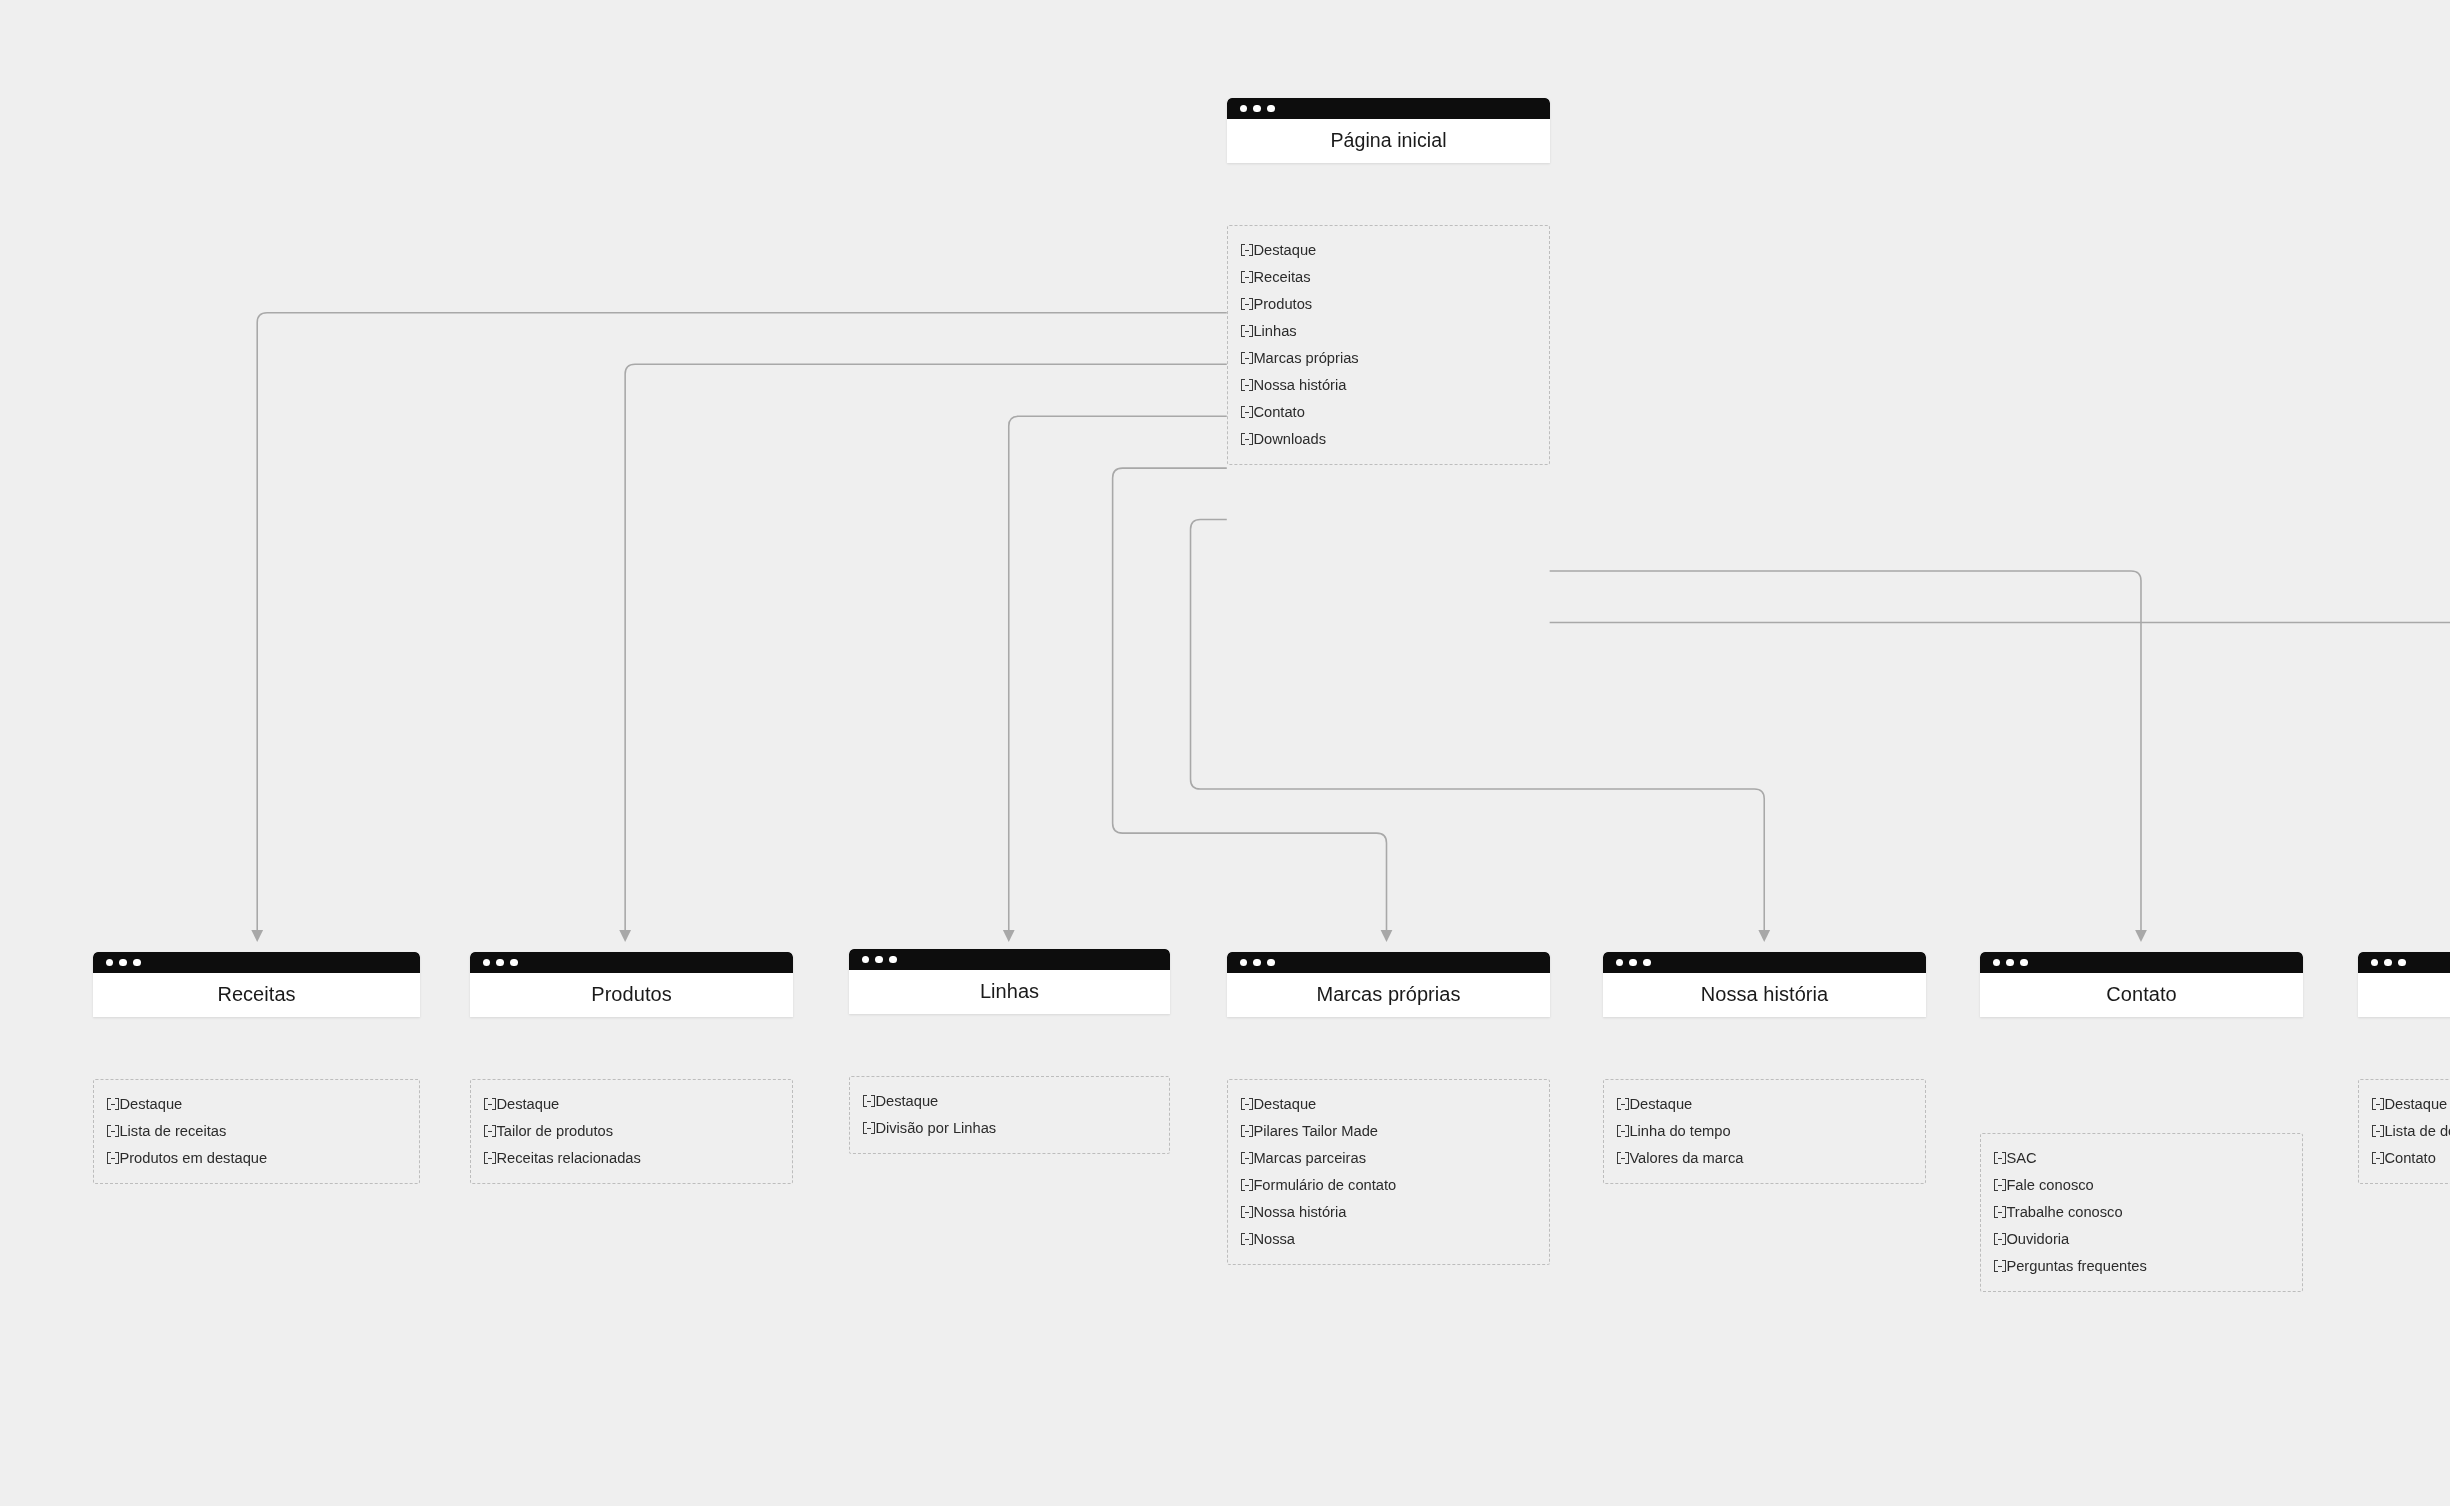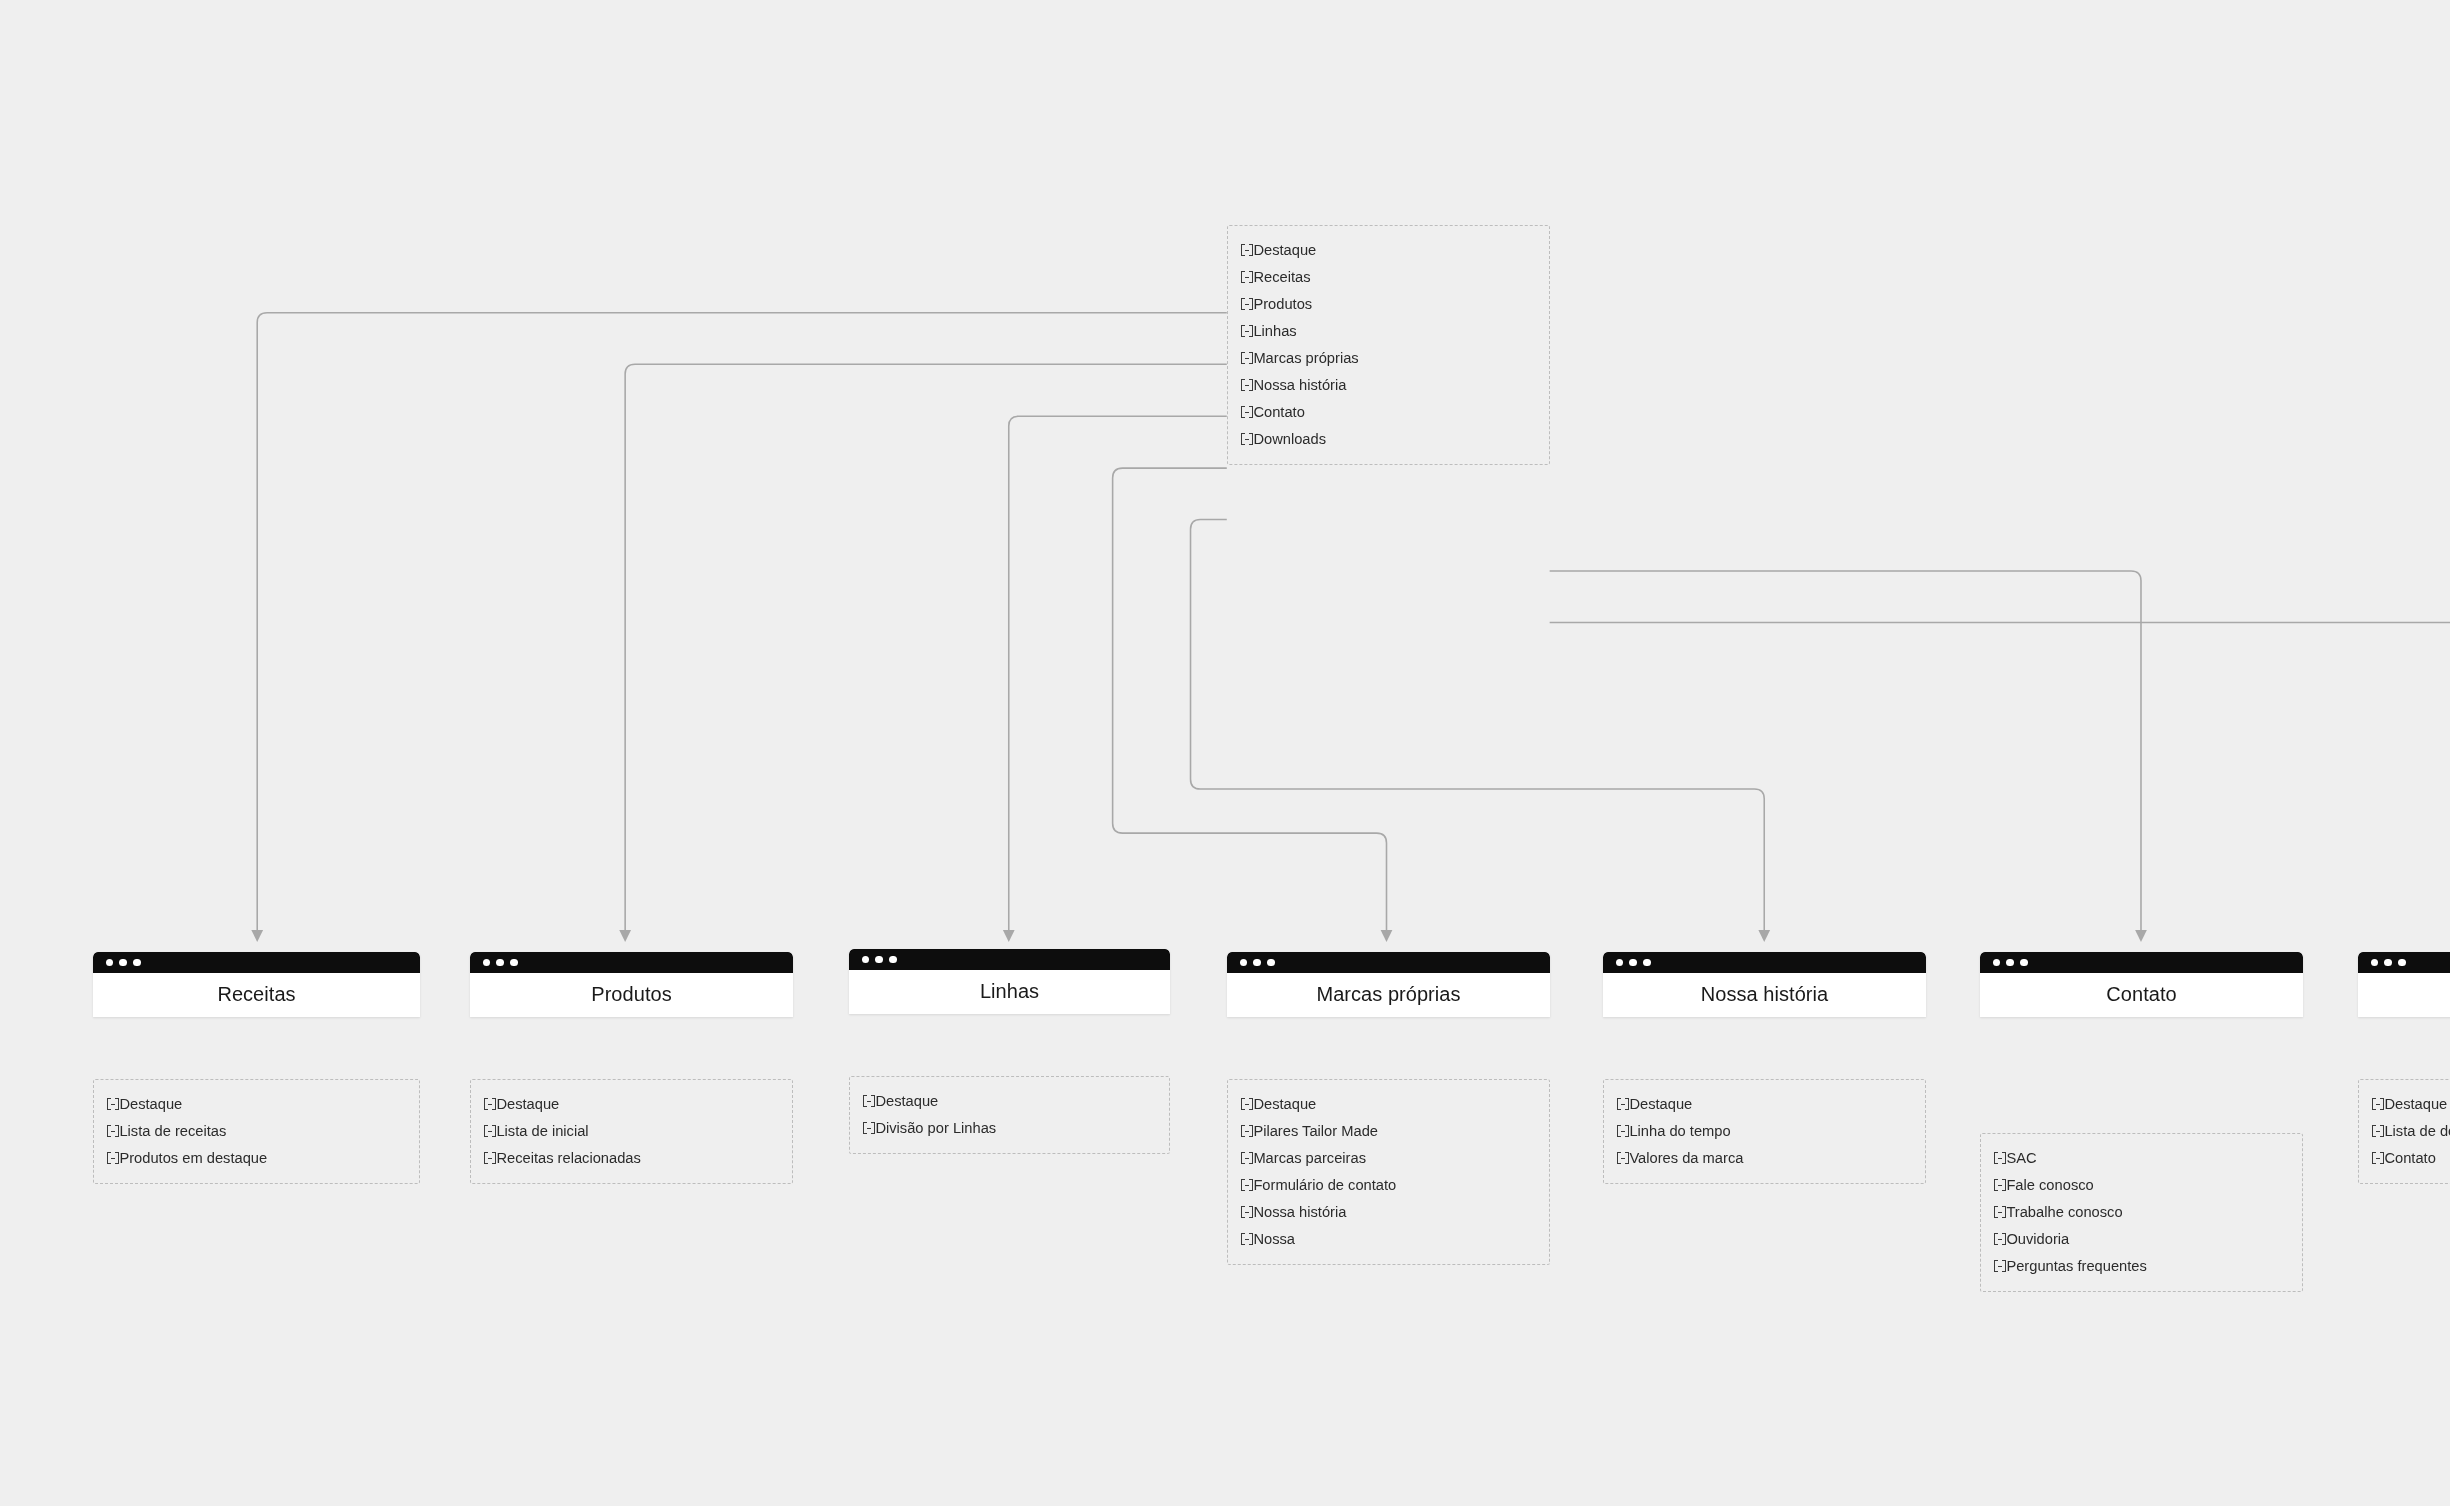--- a/index.html
+++ b/index.html
@@ -139,20 +139,30 @@
       <path d="M 2504 955 L 2291 955 Q 2271 955 2271 975 L 2271 1680 Q 2271 1700 2291 1700 L 2810 1700 Q 2830 1700 2830 1720 L 2830 1910"></path>
 
       <path d="M 2504 1060 L 2450 1060 Q 2430 1060 2430 1080 L 2430 1590 Q 2430 1610 2450 1610 L 3581 1610 Q 3601 1610 3601 1630 L 3601 1910"></path>
 
       <path d="M 3163 1165 L 4350 1165 Q 4370 1165 4370 1185 L 4370 1910"></path>
 
       <path d="M 3163 1270 L 5126 1270 Q 5146 1270 5146 1290 L 5146 1910"></path>
     </g>
   </svg>
 
+  <div class="card" style="left:1227px; top:98px; width:323px;">
+    <div class="window">
+      <div class="titlebar">
+        <span class="dot"></span>
+        <span class="dot"></span>
+        <span class="dot"></span>
+      </div>
+      <div class="window-title root">Página inicial</div>
+    </div>
+  </div>
   <div class="sections" style="left:1227px; top:225px; width:323px;">
     <div class="section-item">
       <span class="sec-icon">
           <i></i>
         </span>
       <span>Destaque</span>
     </div>
     <div class="section-item">
       <span class="sec-icon">
           <i></i>
@@ -242,21 +252,21 @@
     <div class="section-item">
       <span class="sec-icon">
           <i></i>
         </span>
       <span>Destaque</span>
     </div>
     <div class="section-item">
       <span class="sec-icon">
           <i></i>
         </span>
-      <span>Lista de inicial</span>
+      <span>Tailor de produtos</span>
     </div>
     <div class="section-item">
       <span class="sec-icon">
           <i></i>
         </span>
       <span>Receitas relacionadas</span>
     </div>
   </div>
 
   <div class="card" style="left:849px; top:949px; width:321px;">

